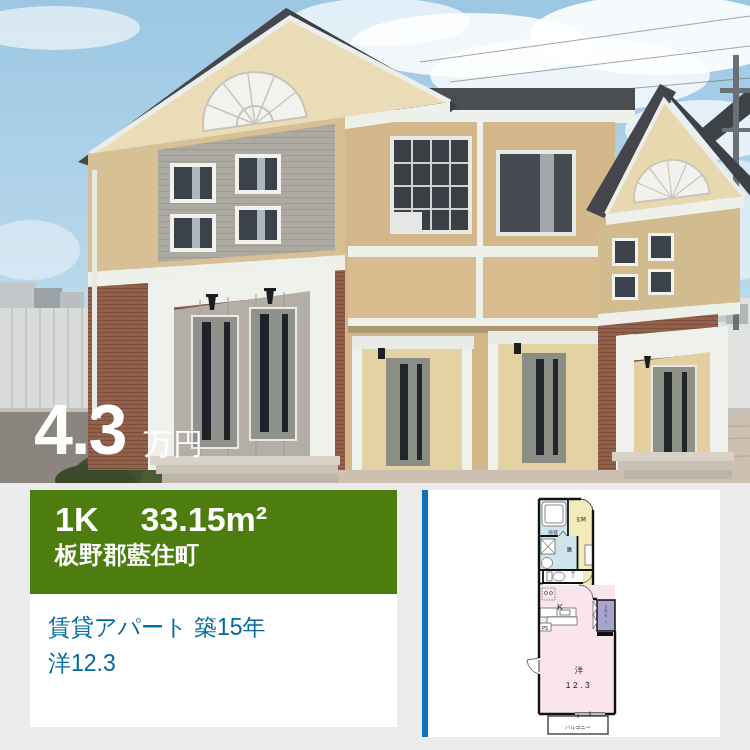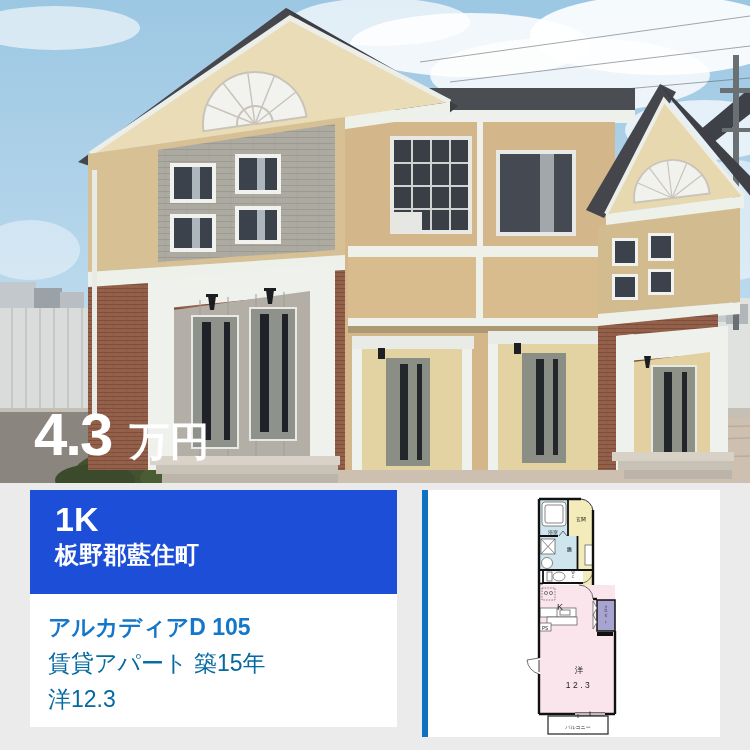--- a/index.html
+++ b/index.html
@@ -2,24 +2,24 @@
 <html><head>
 <meta charset="utf-8">
 <style>
   html,body{margin:0;padding:0;}
   .page{position:relative;width:750px;height:750px;background:#ebebeb;overflow:hidden;
         font-family:"Liberation Sans","DejaVu Sans",sans-serif;}
   
   .photo{position:absolute;left:0;top:0;width:750px;height:483px;overflow:hidden;background:#a9d2ea;}
   .photo svg{display:block;}
   .price-overlay{position:absolute;left:34px;bottom:18px;display:flex;align-items:baseline;gap:18px;color:#fff;}
-  .price-value{font-size:60px;font-weight:bold;line-height:1;letter-spacing:-2px;}
-  .price-unit{font-size:40px;font-weight:bold;line-height:1;}
+  .price-value{font-size:70px;font-weight:bold;line-height:1;letter-spacing:-2px;}
+  .price-unit{font-size:30px;font-weight:normal;line-height:1;}
   
-  .summary-card{position:absolute;left:30px;top:490px;width:367px;height:104px;background:#1d4ed8;
+  .summary-card{position:absolute;left:30px;top:490px;width:367px;height:104px;background:#4d7c0f;
                 color:#fff;box-sizing:border-box;padding:10px 0 0 25px;}
   .summary-line1{display:flex;align-items:baseline;gap:42px;font-size:34px;font-weight:bold;line-height:1.15;}
   .summary-location{font-size:24px;font-weight:bold;}
   
   .details-card{position:absolute;left:30px;top:594px;width:367px;height:133px;background:#ffffff;
                 box-sizing:border-box;padding:15px 0 0 18px;}
   .property-link{display:block;color:#1477c9;font-size:23px;font-weight:bold;line-height:36px;text-decoration:none;cursor:pointer;}
   .details-line{color:#0369a1;font-size:23px;line-height:36px;}
   
   .floorplan-card{position:absolute;left:422px;top:490px;width:298px;height:247px;background:#ffffff;
@@ -301,26 +301,26 @@
 
     <div class="price-overlay">
       <span class="price-value">4.3</span>
       <span class="price-unit">万円</span>
     </div>
   </div>
 
   <div class="summary-card">
     <div class="summary-line1">
       <span>1K</span>
+      <span>33.15m²</span>
     </div>
     <div class="summary-location">板野郡藍住町</div>
   </div>
 
   <div class="details-card">
-    <a class="property-link">アルカディアD 105</a>
     <div class="details-line">賃貸アパート 築15年</div>
     <div class="details-line">洋12.3</div>
   </div>
 
   <div class="floorplan-card">
     <svg width="147" height="247" viewBox="-12 0 147 247">
 
       <g>
         <rect x="4" y="95" width="76" height="129" fill="#fae5ec"></rect>
         <rect x="4" y="9" width="29" height="37" fill="#cfe5ee"></rect>

